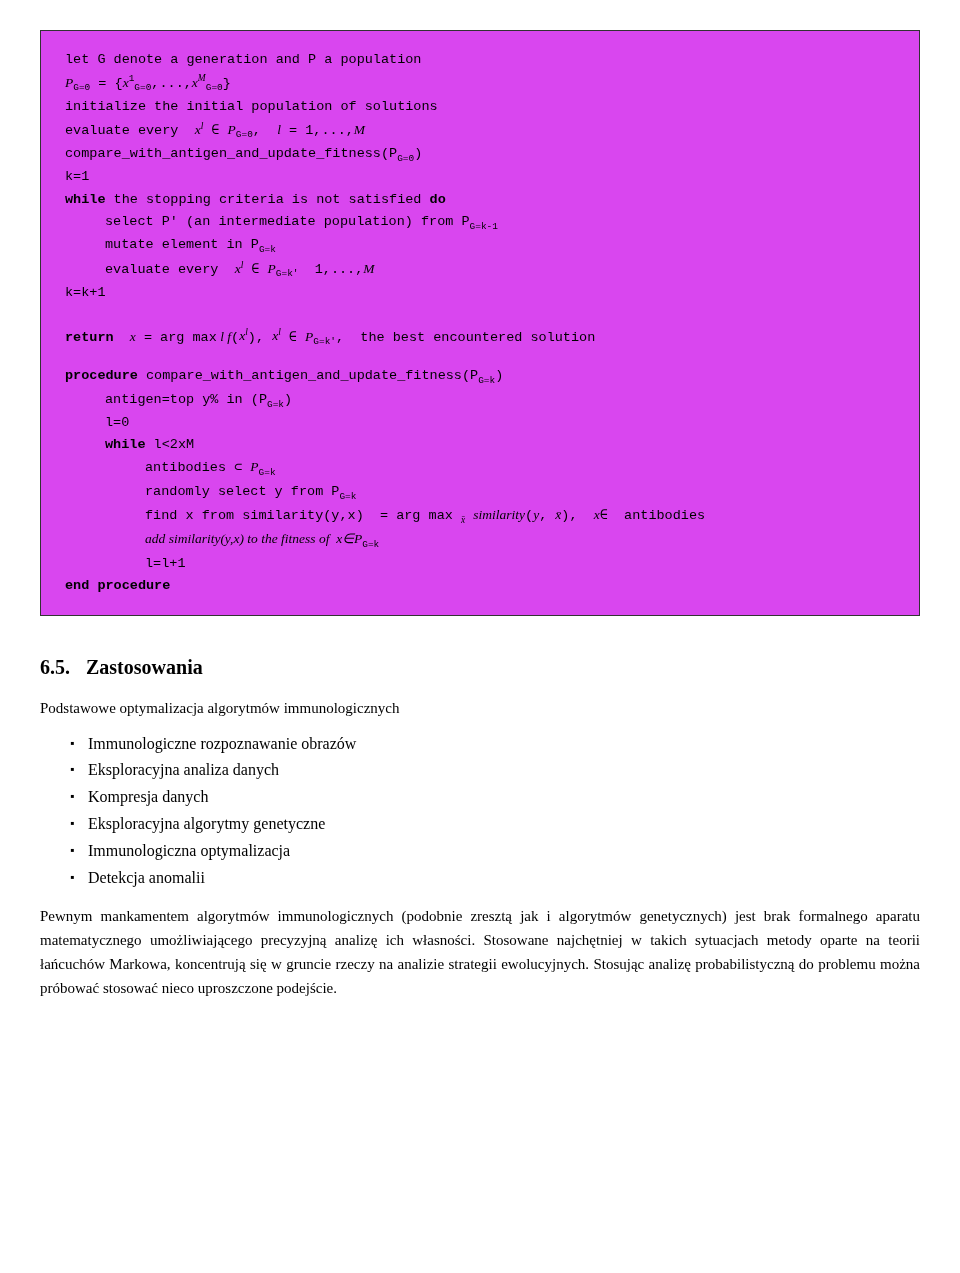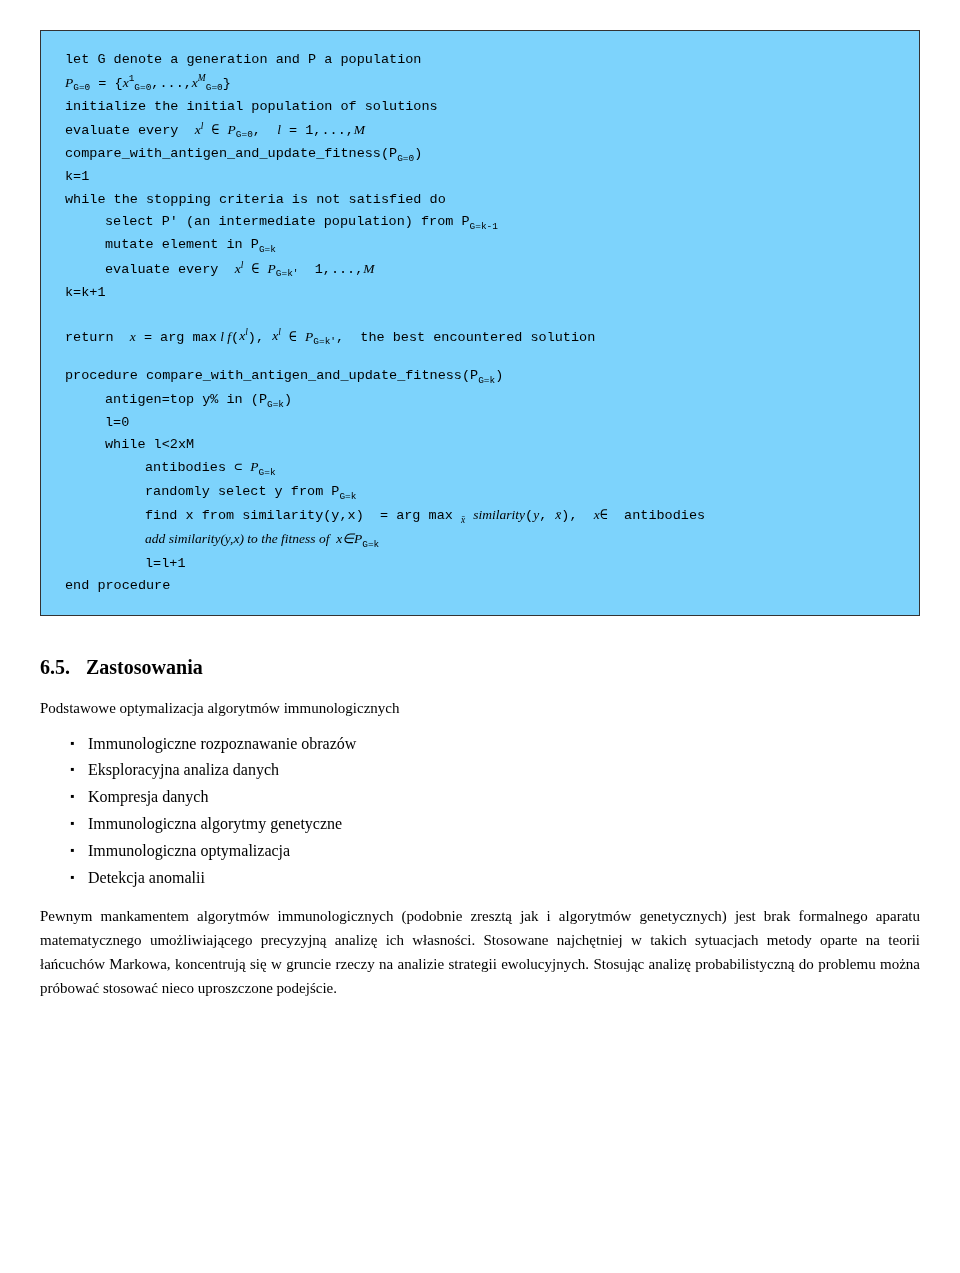--- a/index.html
+++ b/index.html
@@ -12,21 +12,21 @@
       width: 960px;
     }
 
     .algorithm-box {
       border: 1px solid #333;
       padding: 18px 24px;
       margin-bottom: 40px;
       font-family: 'Courier New', Courier, monospace;
       font-size: 13.5px;
       line-height: 1.65;
-      background: #7dd3fc;
+      background: #d946ef;
     }
 
     .algo-line {
       display: block;
       white-space: pre;
     }
 
     .indent1 { padding-left: 40px; }
     .indent2 { padding-left: 80px; }
 
@@ -82,21 +82,21 @@
       text-align: justify;
       margin-bottom: 12px;
     }
 
     .math-sym {
       font-family: 'Times New Roman', Times, serif;
       font-style: italic;
     }
 
     .code-keyword {
-      font-weight: normal;
+      font-weight: bold;
     }
   </style>
 </head>
 <body>
 
 <div class="algorithm-box">
 
   <div class="algo-line">let G denote a generation and P a population</div>
 
   <div class="algo-line"><span class="math-sym">P</span><sub>G=0</sub> = {<span class="math-sym">x</span><sup>1</sup><sub>G=0</sub>,...,<span class="math-sym">x</span><sup><span class="math-sym">M</span></sup><sub>G=0</sub>}</div>
@@ -149,18 +149,18 @@
 <div class="section-heading">
   <span class="section-number">6.5.</span><span>Zastosowania</span>
 </div>
 
 <p class="intro-text">Podstawowe optymalizacja algorytmów immunologicznych</p>
 
 <ul class="bullet-list">
   <li>Immunologiczne rozpoznawanie obrazów</li>
   <li>Eksploracyjna analiza danych</li>
   <li>Kompresja danych</li>
-  <li>Immunologiczna algorytmy genetyczne</li>
+  <li>Eksploracyjna algorytmy genetyczne</li>
   <li>Immunologiczna optymalizacja</li>
   <li>Detekcja anomalii</li>
 </ul>
 
 <p class="paragraph">Pewnym mankamentem algorytmów immunologicznych (podobnie zresztą jak i algorytmów genetycznych) jest brak formalnego aparatu matematycznego umożliwiającego precyzyjną analizę ich własności. Stosowane najchętniej w takich sytuacjach metody oparte na teorii łańcuchów Markowa, koncentrują się w gruncie rzeczy na analizie strategii ewolucyjnych. Stosując analizę probabilistyczną do problemu można próbować stosować nieco uproszczone podejście.</p>
 
 </body></html>

